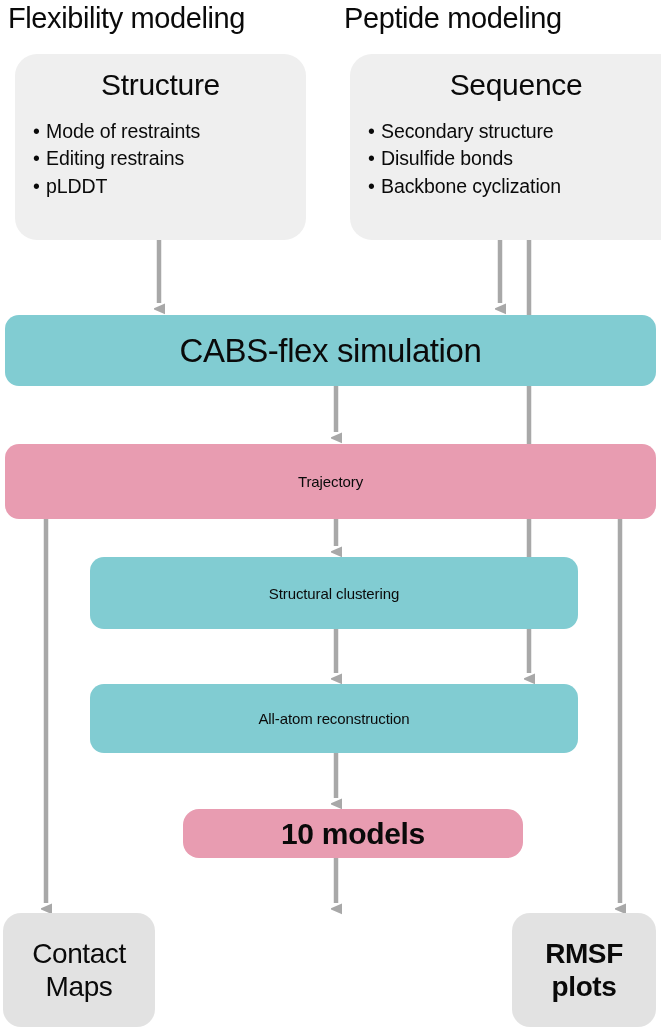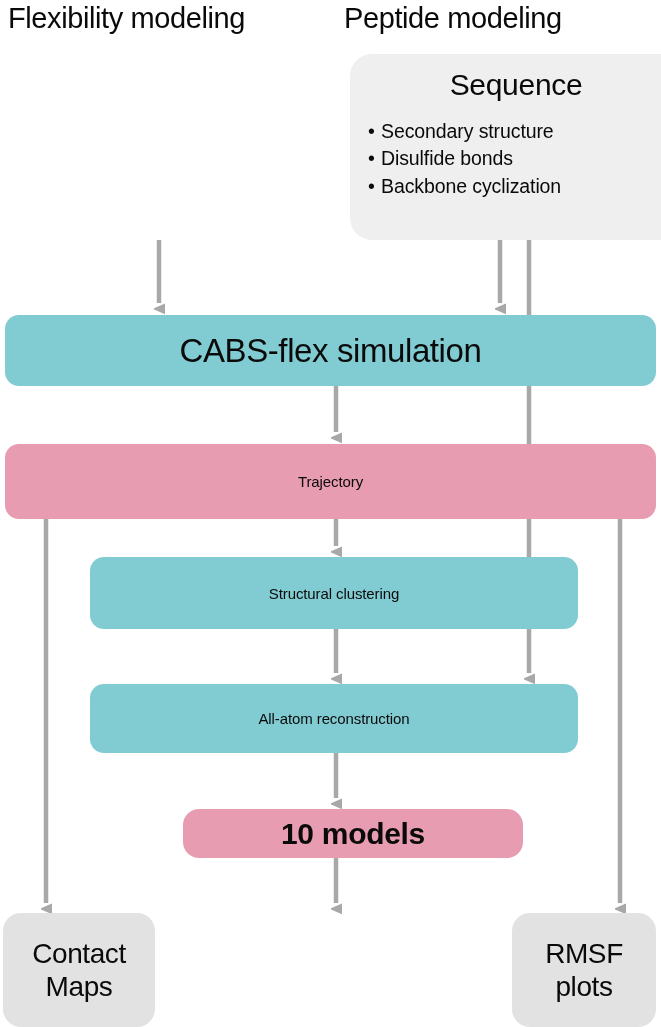--- a/index.html
+++ b/index.html
@@ -147,20 +147,28 @@
 
       <line x1="336" y1="753" x2="336" y2="798" marker-end="url(#ah)"></line>
 
       <line x1="336" y1="858" x2="336" y2="903" marker-end="url(#ah)"></line>
     </g>
   </svg>
 
   <div class="col-title" style="left:8px; top:4px;">Flexibility modeling</div>
   <div class="col-title" style="left:344px; top:4px;">Peptide modeling</div>
 
+  <div class="node card" style="left:15px; top:54px; width:291px; height:186px;">
+    <div class="card-title">Structure</div>
+    <ul class="bullets">
+      <li>Mode of restraints</li>
+      <li>Editing restrains</li>
+      <li>pLDDT</li>
+    </ul>
+  </div>
 
   <div class="node card" style="left:350px; top:54px; width:332px; height:186px;">
     <div class="card-title">Sequence</div>
     <ul class="bullets">
       <li>Secondary structure</li>
       <li>Disulfide bonds</li>
       <li>Backbone cyclization</li>
     </ul>
   </div>
 
@@ -183,18 +191,18 @@
   <div class="node bar pink models" style="left:183px; top:809px; width:340px; height:49px;">
     <div class="bar-label">10 models</div>
   </div>
 
   <div class="node out" style="left:3px; top:913px; width:152px; height:114px;">
     <div class="out-label">Contact
 Maps</div>
   </div>
 
 
-  <div class="node out" style="left:512px; top:913px; width:144px; height:114px;">
+  <div class="node out" style="left:512px; top:913px; width:144px; height:114px;font-weight:bold;">
     <div class="out-label">RMSF
 plots</div>
   </div>
 
 </div>
 
 </body></html>

